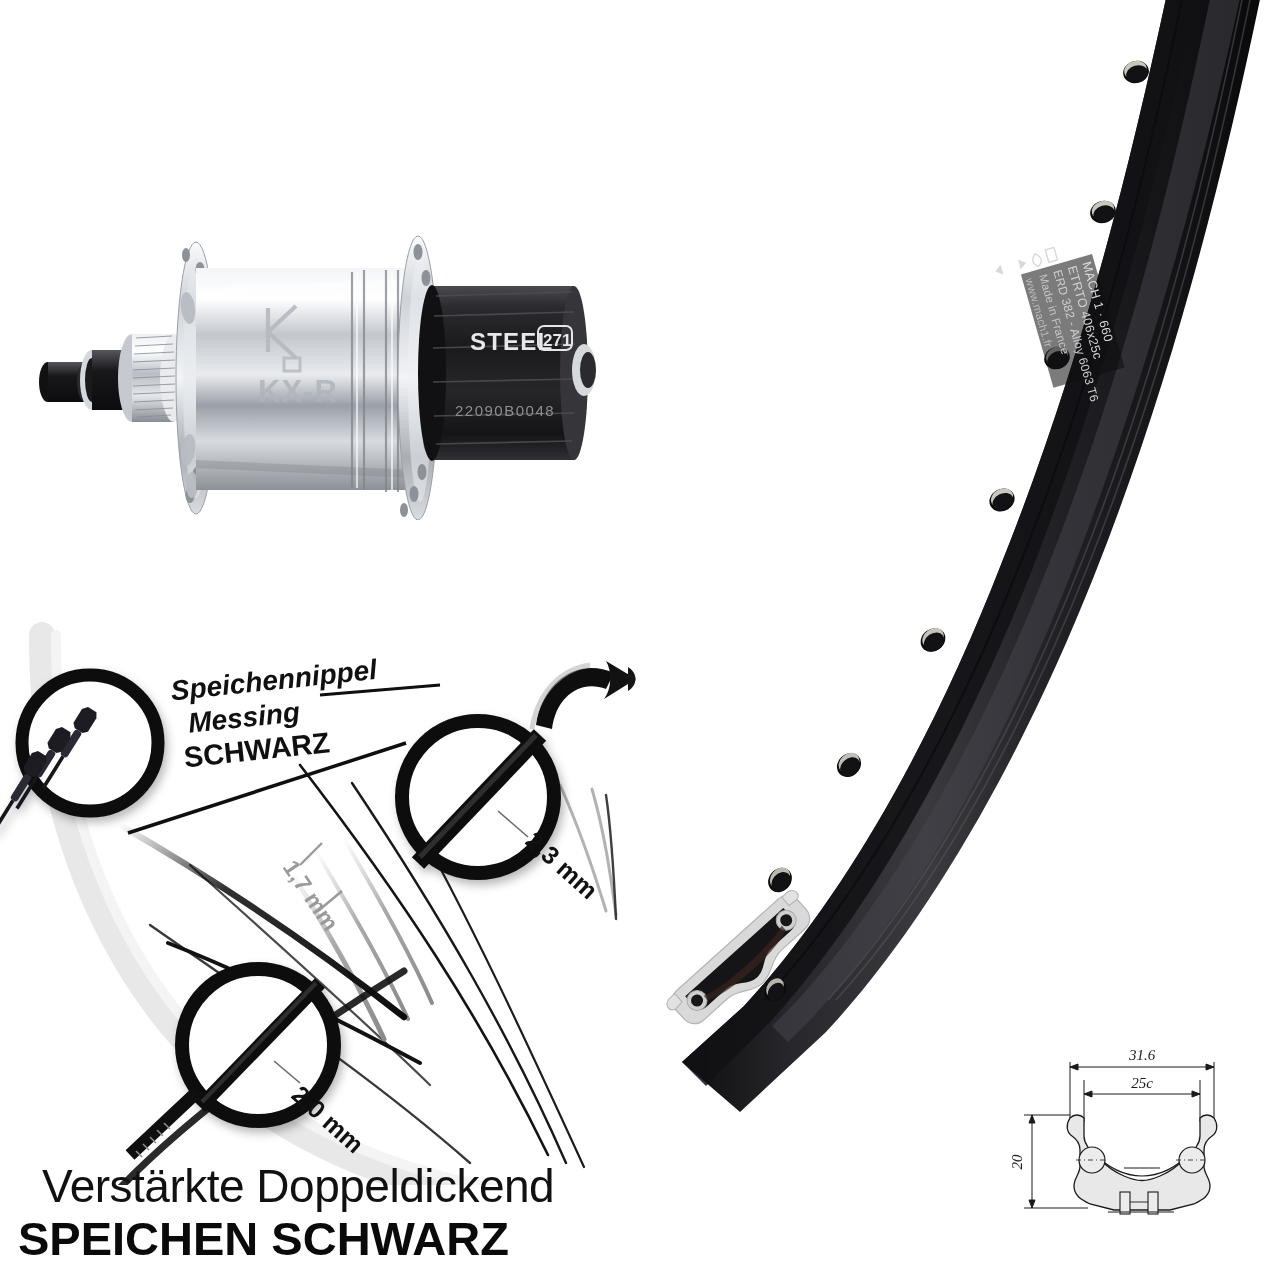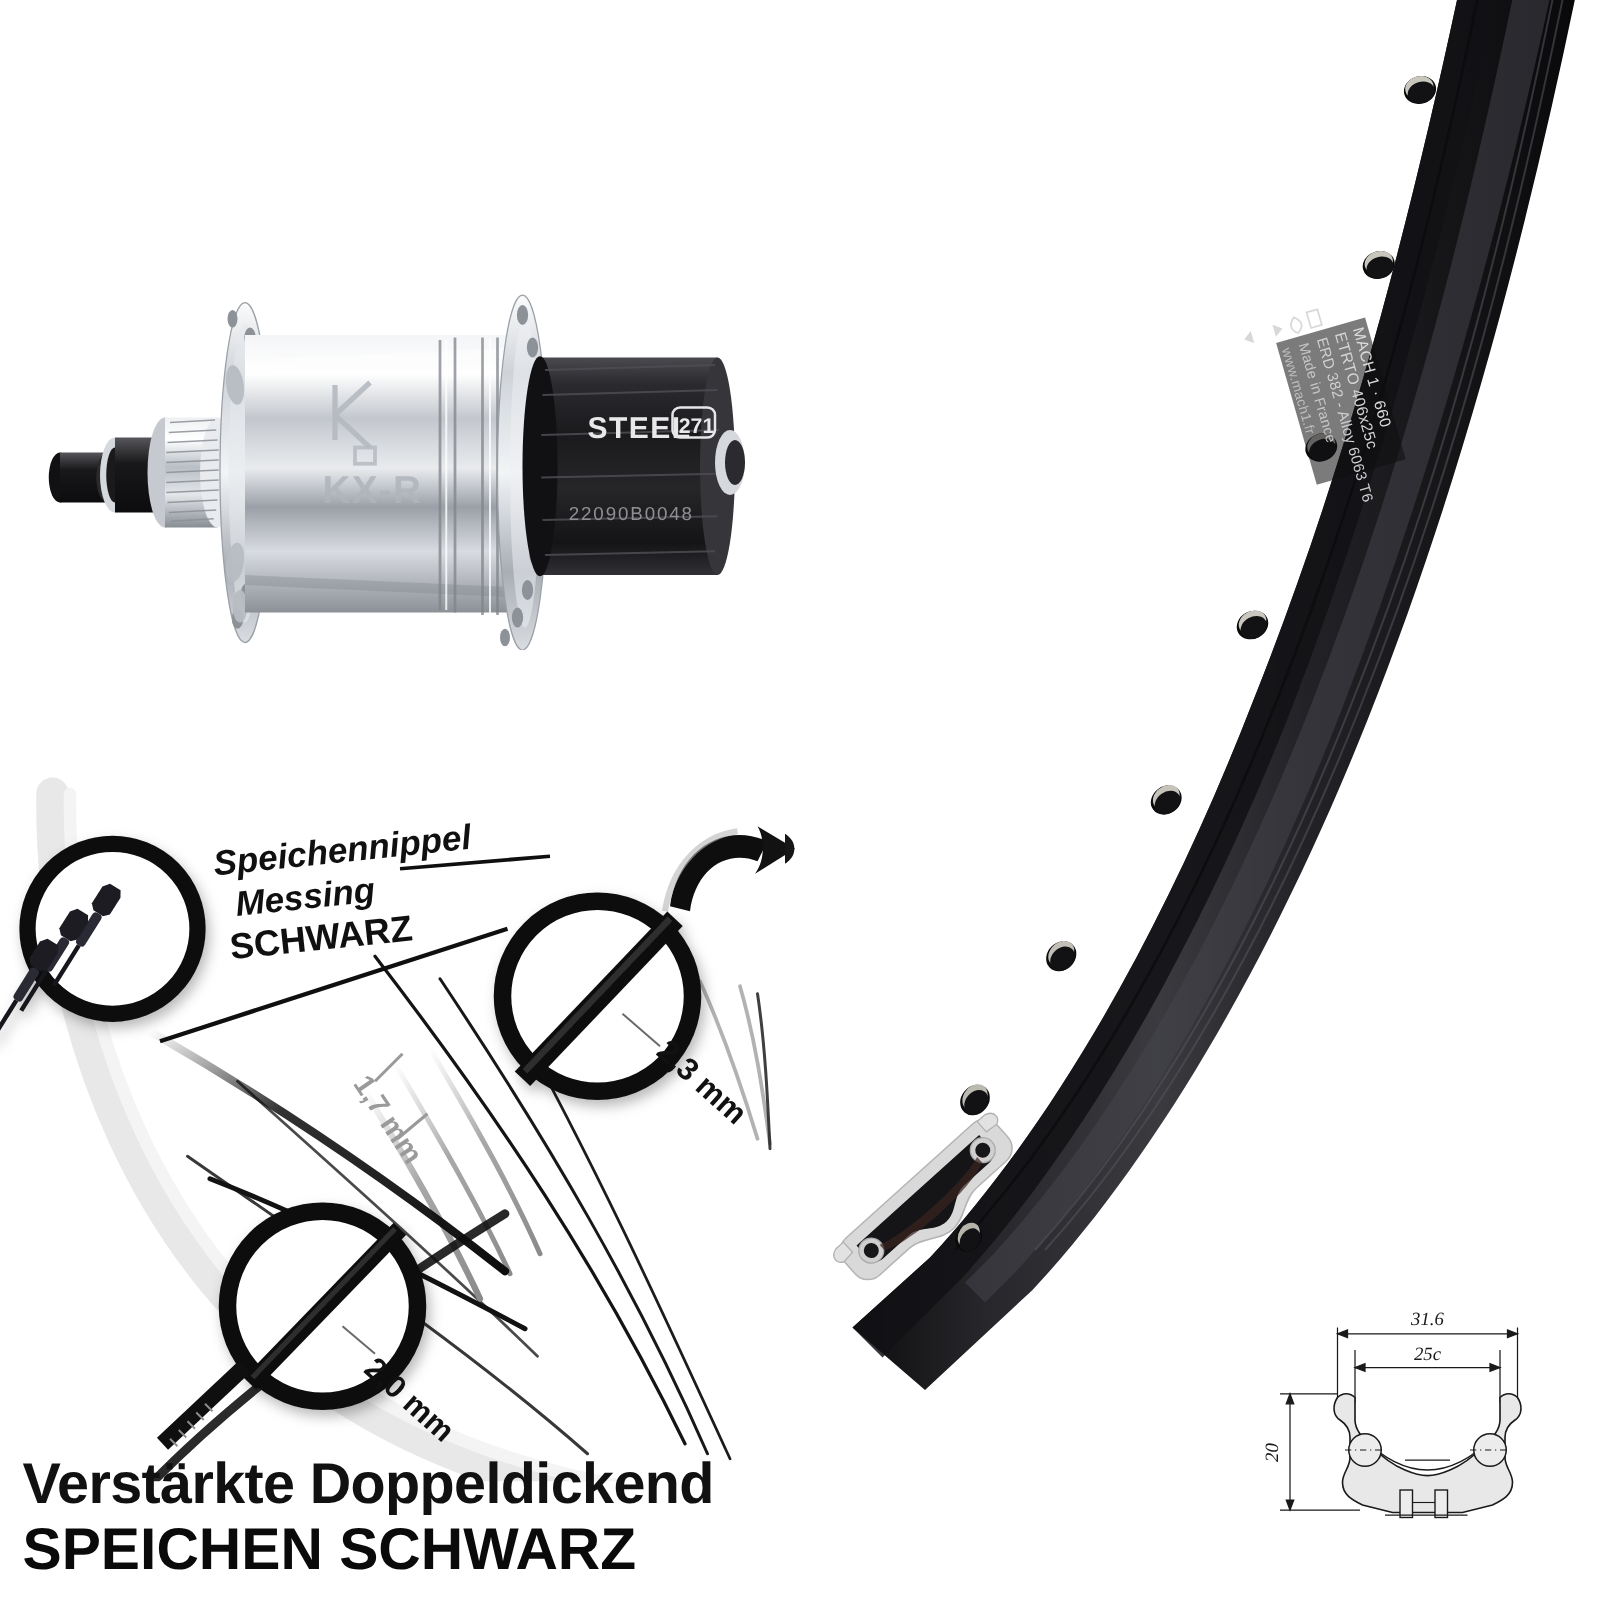--- a/index.html
+++ b/index.html
@@ -20,22 +20,22 @@
   #rim-panel{left:620px;top:0;width:660px;height:1120px;}
 
   
   #spoke-panel{left:0;top:615px;width:660px;height:560px;}
 
   
   #headline-block{
     position:absolute;left:18px;top:1160px;width:620px;
   }
   .hl1{
-    font-size:46px;line-height:52px;font-weight:700;color:#111;
-    letter-spacing:-0.5px;white-space:nowrap;
+    font-size:46px;line-height:52px;font-weight:400;color:#111;
+    letter-spacing:-0.5px;white-space:nowrap;margin-left:24px;
   }
   .hl2{
     font-size:47px;line-height:54px;font-weight:700;color:#0a0a0a;
     letter-spacing:0px;white-space:nowrap;
   }
 
   
   #tech-drawing{left:960px;top:1040px;width:320px;height:240px;}
 </style>
 </head>

